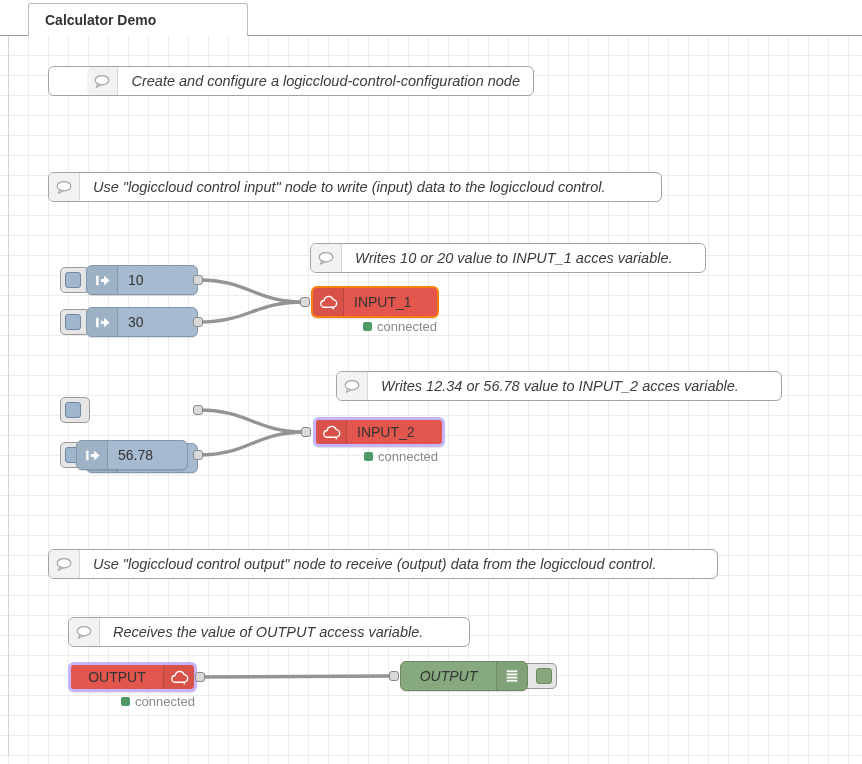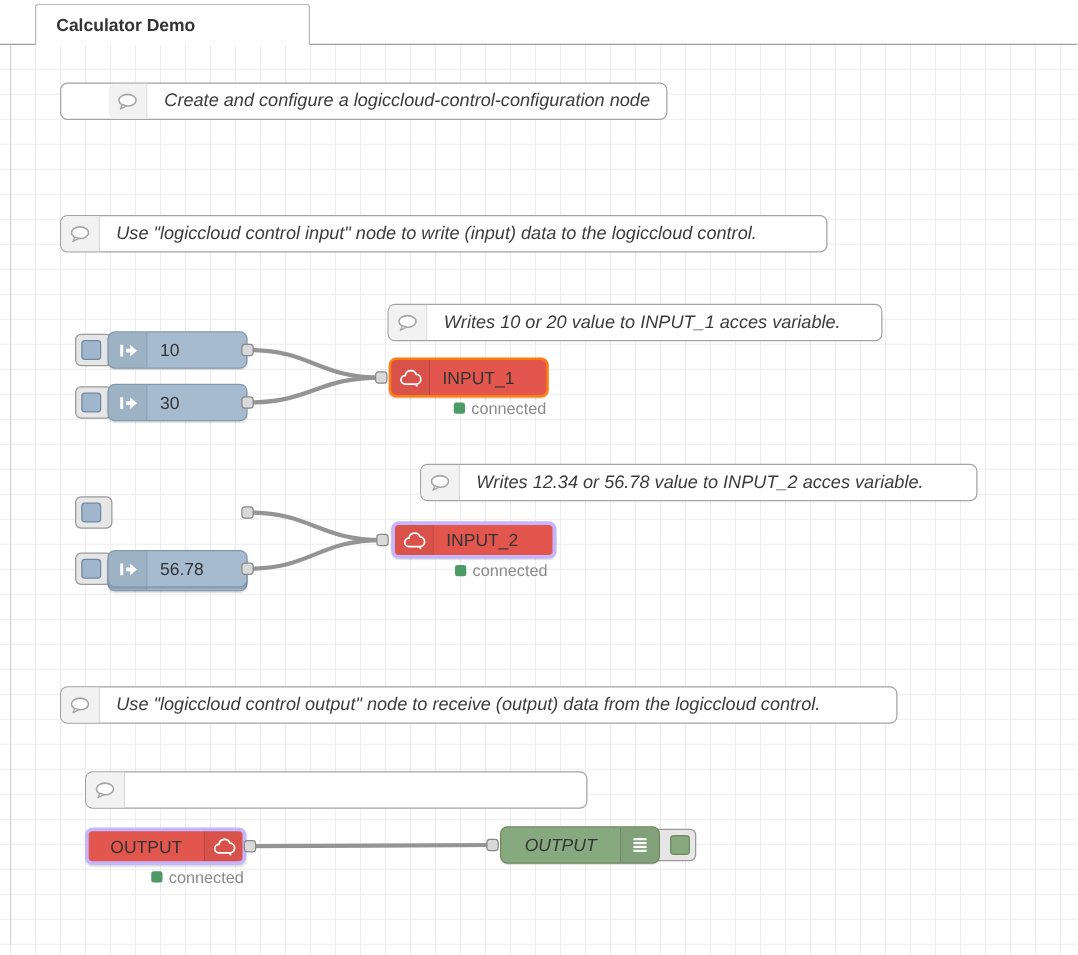--- a/index.html
+++ b/index.html
@@ -150,20 +150,21 @@
   <div class="c-text">Use "logiccloud control output" node to receive (output) data from the logiccloud control.</div>
 </div>
 
 <div class="comment" style="left:68px;top:617px;width:402px;">
   <div class="c-icon">
     <svg width="20" height="18" viewBox="0 0 24 20">
         <ellipse cx="12" cy="9" rx="8.2" ry="5.6" fill="#fff" stroke="#a5a5a5" stroke-width="1.5"></ellipse>
         <path d="M7.2 13.2 L5.2 17.4 L11 14.4 Z" fill="#fff" stroke="#a5a5a5" stroke-width="1.3" stroke-linejoin="round"></path>
       </svg>
   </div>
+  <div class="c-text">Receives the value of OUTPUT access variable.</div>
 </div>
 
 <div class="side-btn" style="left:60px;top:267px;width:30px;">
     <div class="inner blue"></div>
   </div>
 <div class="node inject-node" style="left:86px;top:265px;width:112px;">
   <div class="icon-sec">
     <svg width="19" height="19" viewBox="0 0 24 24">
         <path d="M4 6h3v12H4z M10 10h4V6l7 6-7 6v-4h-4z" fill="#ffffff"></path>
       </svg>
@@ -194,21 +195,21 @@
         <path d="M4 6h3v12H4z M10 10h4V6l7 6-7 6v-4h-4z" fill="#ffffff"></path>
       </svg>
   </div>
   <div class="lbl">12.34</div>
 </div>
 <div class="port" style="left:193px;top:405px;"></div>
 
 <div class="side-btn" style="left:60px;top:442px;width:30px;">
     <div class="inner blue"></div>
   </div>
-<div class="node inject-node" style="left:86px;top:440px;width:112px;">
+<div class="node inject-node" style="left:76px;top:440px;width:112px;">
   <div class="icon-sec">
     <svg width="19" height="19" viewBox="0 0 24 24">
         <path d="M4 6h3v12H4z M10 10h4V6l7 6-7 6v-4h-4z" fill="#ffffff"></path>
       </svg>
   </div>
   <div class="lbl">56.78</div>
 </div>
 <div class="port" style="left:193px;top:450px;"></div>
 
 <div class="port" style="left:300px;top:297px;"></div>

